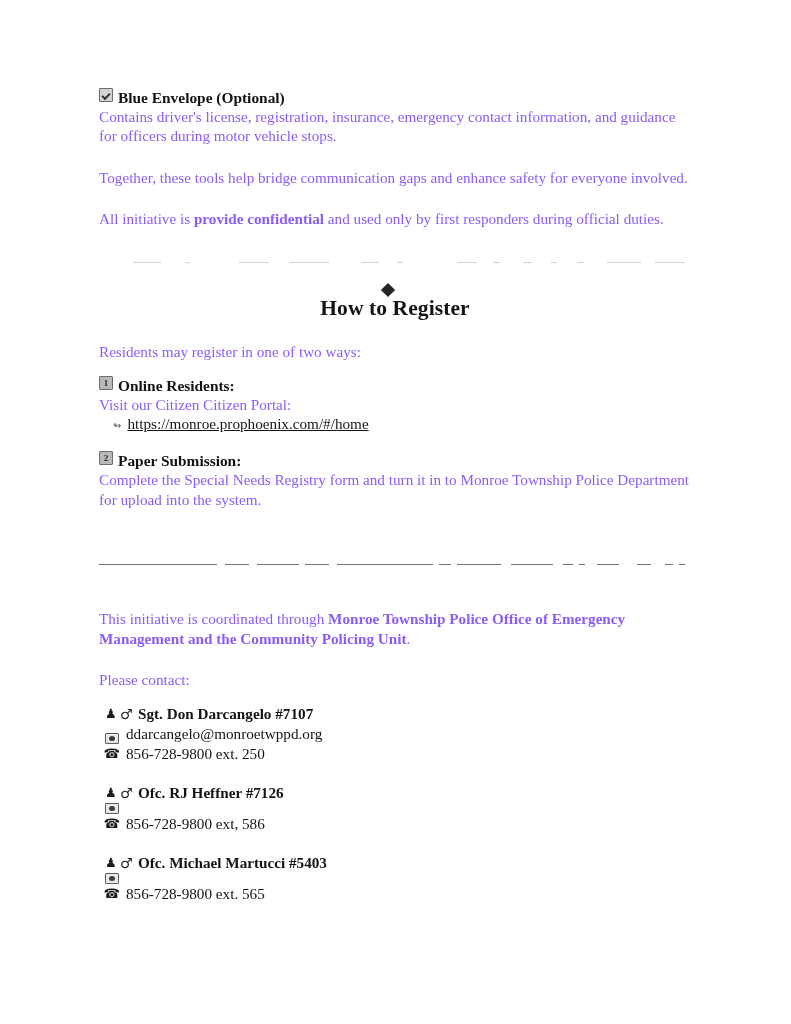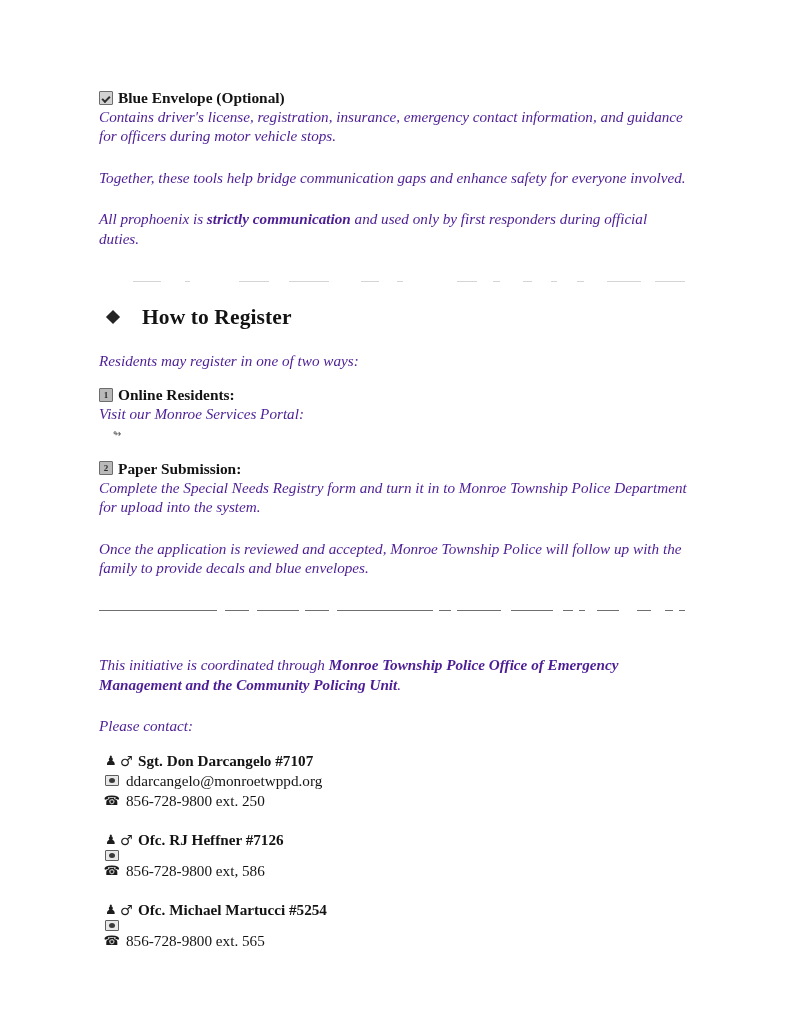--- a/index.html
+++ b/index.html
@@ -22,37 +22,35 @@
     left: 99px;
     top: 88px;
     width: 592px;
   }
 
   
   .para {
     font-size: 15.2px;
     line-height: 19.4px;
     margin: 0;
-    color: #4c1d95;
+    color: #8b5cf6;
     text-align: left;
-    font-style: italic;
   }
   .para b, .bold { font-weight: bold; }
 
   .gap-sm { height: 15px; }
   .gap-md { height: 22px; }
 
   
   .sub-head {
     font-size: 15.4px;
     line-height: 19px;
     font-weight: bold;
     margin: 0;
     display: flex;
-    align-items: center;
     white-space: nowrap;
   }
   .sub-head .label { margin-left: 5px; }
 
   .boxicon {
     display: inline-block;
     width: 14px;
     height: 14px;
     border: 1px solid #6d6d6d;
     background: #d2d2d2;
@@ -84,20 +82,21 @@
 
   
   .section-head {
     display: flex;
     align-items: center;
     margin: 0;
     font-size: 21.5px;
     line-height: 26px;
     font-weight: bold;
     letter-spacing: 0.1px;
+    flex-direction: column;
   }
   .diamond {
     width: 10px;
     height: 10px;
     background: #242424;
     transform: rotate(45deg);
     flex: 0 0 auto;
     margin-right: 24px;
     margin-left: 9px;
   }
@@ -145,21 +144,21 @@
     display: flex;
     align-items: center;
     font-size: 15.2px;
     line-height: 20px;
     font-weight: bold;
     margin-left: 6px;
     white-space: nowrap;
   }
   .contact-row {
     display: flex;
-    align-items: center;
+    align-items: flex-end;
     font-size: 15.2px;
     line-height: 20px;
     margin-left: 6px;
     white-space: nowrap;
   }
   .officer-glyph {
     font-size: 13px;
     line-height: 14px;
     flex: 0 0 auto;
     width: 15px;
@@ -218,21 +217,21 @@
       <span class="label">Blue Envelope (Optional)</span>
     </div>
     <p class="para">Contains driver's license, registration, insurance, emergency contact information, and guidance for officers during motor vehicle stops.</p>
 
     <div class="gap-md"></div>
 
     <p class="para">Together, these tools help bridge communication gaps and enhance safety for everyone involved.</p>
 
     <div class="gap-md"></div>
 
-    <p class="para"><span>All prophoenix is </span><b>strictly communication</b><span> and used only by first responders during official duties.</span></p>
+    <p class="para"><span>All initiative is </span><b>provide confidential</b><span> and used only by first responders during official duties.</span></p>
 
     <div style="height:30px"></div>
     <div class="rule faint">
       <span class="seg" style="left:34px;  width:28px;"></span>
       <span class="seg" style="left:86px;  width:5px;"></span>
       <span class="seg" style="left:140px; width:30px;"></span>
       <span class="seg" style="left:190px; width:40px;"></span>
       <span class="seg" style="left:262px; width:18px;"></span>
       <span class="seg" style="left:298px; width:6px;"></span>
       <span class="seg" style="left:358px; width:20px;"></span>
@@ -253,36 +252,36 @@
     <div style="height:21px"></div>
 
     <p class="para">Residents may register in one of two ways:</p>
 
     <div class="gap-sm"></div>
 
     <div class="sub-head">
       <span class="boxicon mono">1</span>
       <span class="label">Online Residents:</span>
     </div>
-    <p class="para">Visit our Monroe Services Portal:</p>
+    <p class="para">Visit our Citizen Citizen Portal:</p>
     <div class="link-line">
       <span class="link-glyph">↬</span>
+      <span class="url">https://monroe.prophoenix.com/#/home</span>
     </div>
 
     <div class="gap-sm"></div>
 
     <div class="sub-head">
       <span class="boxicon mono">2</span>
       <span class="label">Paper Submission:</span>
     </div>
     <p class="para">Complete the Special Needs Registry form and turn it in to Monroe Township Police Department for upload into the system.</p>
 
     <div class="gap-md"></div>
 
-    <p class="para">Once the application is reviewed and accepted, Monroe Township Police will follow up with the family to provide decals and blue envelopes.</p>
 
     <div style="height:30px"></div>
     <div class="rule dark">
       <span class="seg" style="left:0px;   width:118px;"></span>
       <span class="seg" style="left:126px; width:24px;"></span>
       <span class="seg" style="left:158px; width:42px;"></span>
       <span class="seg" style="left:206px; width:24px;"></span>
       <span class="seg" style="left:238px; width:96px;"></span>
       <span class="seg" style="left:340px; width:12px;"></span>
       <span class="seg" style="left:358px; width:44px;"></span>
@@ -335,21 +334,21 @@
       <div class="contact-row">
         <span class="phone-glyph">☎</span>
         <span>856-728-9800 ext, 586</span>
       </div>
     </div>
 
     <div class="contact">
       <div class="contact-name">
         <span class="officer-glyph">♟</span>
         <span class="male-glyph">♂</span>
-        <span class="name-text">Ofc. Michael Martucci #5254</span>
+        <span class="name-text">Ofc. Michael Martucci #5403</span>
       </div>
       <div class="contact-row">
         <span class="mail-glyph"></span>
       </div>
       <div class="contact-row">
         <span class="phone-glyph">☎</span>
         <span>856-728-9800 ext. 565</span>
       </div>
     </div>
 

